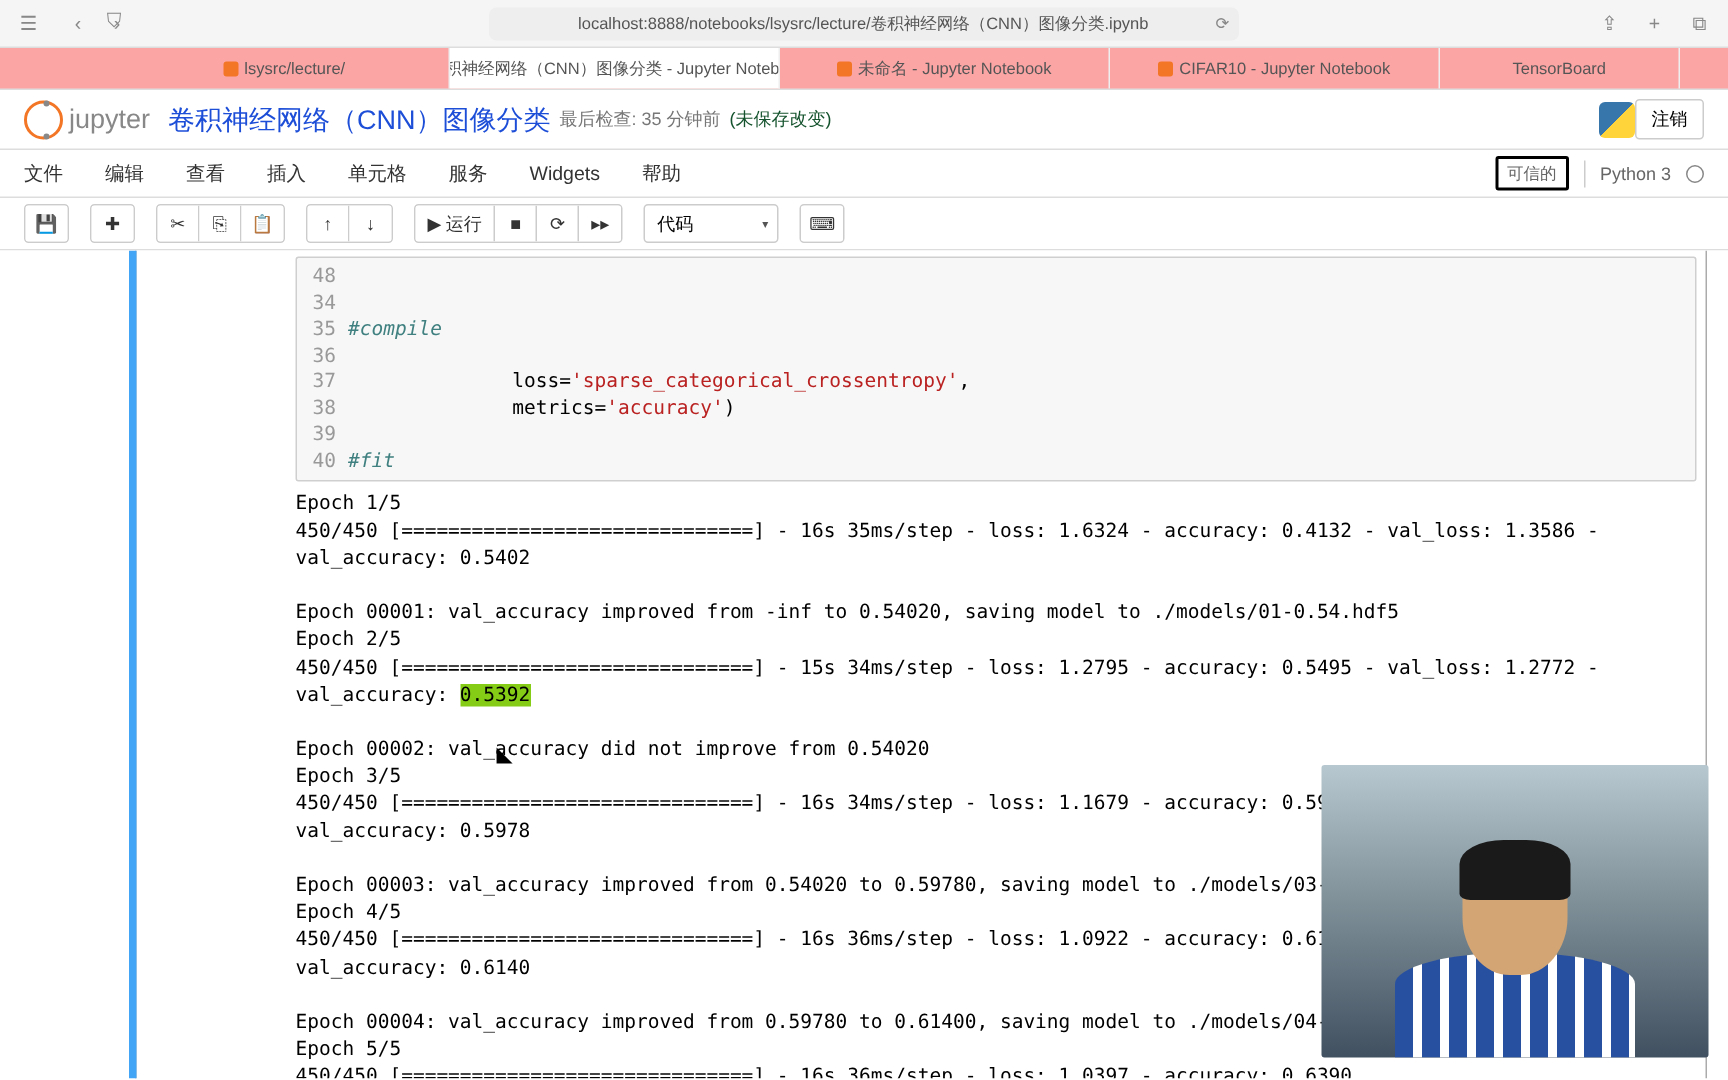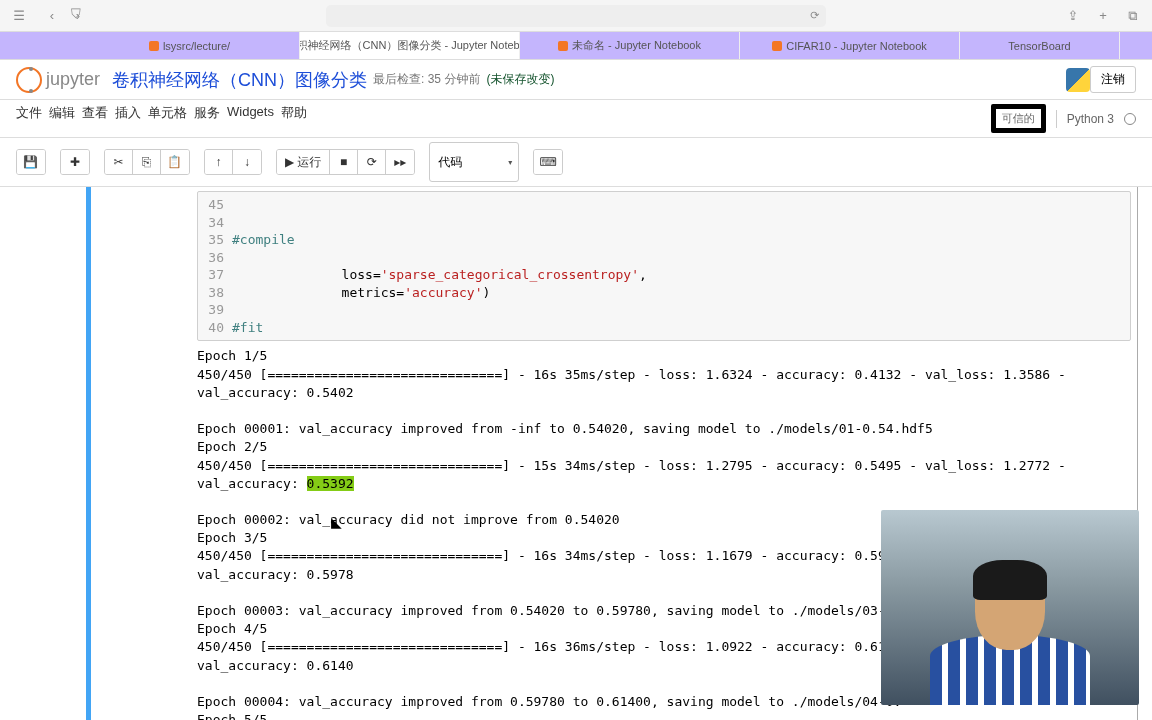--- a/index.html
+++ b/index.html
@@ -4,80 +4,81 @@
 <style>
 * { box-sizing: border-box; margin: 0; padding: 0; }
 body { font-family: -apple-system, "Helvetica Neue", Arial, sans-serif; font-size: 13px; background: #fff; overflow: hidden; }
 .browser-chrome { height: 32px; background: #f5f5f5; border-bottom: 1px solid #ddd; display: flex; align-items: center; padding: 0 10px; gap: 10px; }
 .bc-btn { width: 18px; height: 18px; display: flex; align-items: center; justify-content: center; color: #888; border-radius: 3px; }
 .bc-nav { display: flex; gap: 8px; margin-left: 5px; }
 .url-bar { flex: 1; margin: 0 20px; background: #eee; border-radius: 5px; height: 22px; display: flex; align-items: center; justify-content: center; color: #555; font-size: 11px; max-width: 500px; margin-left: auto; margin-right: auto; position: relative; }
 .url-refresh { position: absolute; right: 6px; color: #888; }
 .url-shield { position: absolute; left: -30px; color: #888; }
 .bc-right { display: flex; gap: 12px; margin-left: auto; }
-.browser-tabs { height: 28px; background: #c4b5fd; border-bottom: 1px solid #ddd; display: flex; align-items: stretch; padding-left: 80px; font-size: 11px; }
+.browser-tabs { height: 28px; background: #fca5a5; border-bottom: 1px solid #ddd; display: flex; align-items: stretch; padding-left: 80px; font-size: 11px; }
 .b-tab { width: 220px; display: flex; align-items: center; justify-content: center; border-right: 1px solid #eee; color: #555; gap: 4px; white-space: nowrap; overflow: hidden; }
 .b-tab.active { background: #fff; }
 .b-tab .ico { width: 10px; height: 10px; background: #f37626; border-radius: 2px; display: inline-block; }
 .header { display: flex; align-items: center; padding: 6px 16px; border-bottom: 1px solid #ddd; }
 .logo { display: flex; align-items: center; font-size: 18px; color: #888; gap: 4px; }
 .logo-circle { width: 26px; height: 26px; border: 2px solid #f37626; border-radius: 50%; position: relative; }
 .logo-circle::before, .logo-circle::after { content: ''; position: absolute; width: 4px; height: 4px; background: #888; border-radius: 50%; }
 .logo-circle::before { top: -2px; left: 11px; }
 .logo-circle::after { bottom: -2px; left: 11px; }
 .title { font-size: 18px; margin-left: 12px; color: #1d4ed8; }
 .save-status { font-size: 12px; color: #777; margin-left: 6px; }
 .autosave { color: #14532d; }
 .header-right { margin-left: auto; display: flex; align-items: center; }
 .py-logo { width: 24px; height: 24px; background: linear-gradient(135deg, #3776ab 50%, #ffd43b 50%); border-radius: 4px; }
 .logout { border: 1px solid #ccc; padding: 4px 10px; border-radius: 3px; font-size: 12px; background: #fff; }
-.menubar { display: flex; padding: 4px 16px; gap: 7px; font-size: 13px; color: #333; border-bottom: 1px solid #ddd; }
+.menubar { display: flex; padding: 4px 16px; gap: 28px; font-size: 13px; color: #333; border-bottom: 1px solid #ddd; align-items: center; }
 .menubar-right { margin-left: auto; display: flex; align-items: center; gap: 10px; font-size: 12px; color: #666; }
-.trusted { border: 5px solid #000000; padding: 2px 6px; border-radius: 2px; font-size: 11px; }
+.trusted { border: 2px solid #000000; padding: 2px 6px; border-radius: 2px; font-size: 11px; }
 .kernel-ind { width: 12px; height: 12px; border: 1px solid #888; border-radius: 50%; }
 .toolbar { display: flex; padding: 4px 16px; gap: 4px; border-bottom: 1px solid #ddd; align-items: center; }
 .tb-group { display: flex; border: 1px solid #ccc; border-radius: 3px; overflow: hidden; }
 .tb-btn { width: 28px; height: 24px; display: flex; align-items: center; justify-content: center; background: #fff; border-right: 1px solid #ccc; font-size: 12px; color: #333; }
 .tb-btn:last-child { border-right: none; }
 .tb-btn.run { width: auto; padding: 0 8px; gap: 3px; }
 .tb-sep { width: 6px; }
-.cell-type { height: 40px; border: 1px solid #ccc; border-radius: 3px; padding: 0 20px 0 8px; font-size: 12px; background: #fff; position: relative; min-width: 90px; display: flex; align-items: center; }
+.cell-type { height: 26px; border: 1px solid #ccc; border-radius: 3px; padding: 0 20px 0 8px; font-size: 12px; background: #fff; position: relative; min-width: 90px; display: flex; align-items: center; }
 .cell-type::after { content: '▾'; position: absolute; right: 6px; font-size: 8px; color: #555;}
 .content { height: calc(720px - 32px - 28px - 44px - 30px - 34px); overflow: hidden; background: #fff; padding: 0 14px 0 90px; position: relative; }
 .notebook { border: 1px solid #ababab; border-top: none; position: relative; }
 .cell { display: flex; position: relative; }
 .cell.code-running { border-left: 5px solid #42a5f5; margin-left: -5px;}
 .prompt { width: 100px; text-align: right; padding: 4px 8px; font-family: monospace; font-size: 13px; color: #303f9f; flex-shrink: 0; }
 .cell-body { flex: 1; padding: 4px 6px; }
 .code-area { background: #f7f7f7; border: 1px solid #cfcfcf; border-radius: 2px; padding: 4px 0; font-family: monospace; font-size: 13px; line-height: 1.35; }
 .code-line { display: flex; }
 .gutter { width: 34px; text-align: right; color: #999; padding-right: 8px; user-select: none; flex-shrink:0; }
 .src { white-space: pre; }
 .output { font-family: monospace; font-size: 13px; line-height: 1.4; white-space: pre-wrap; padding: 6px 0 6px 0; }
 .hl { background: #84cc16; }
-.k-num { color: #008000; } .k-str { color: #ba2121; } .k-com { color: #408080; }
+.k-num { color: #008000; } .k-str { color: #ba2121; } .k-com { color: #408080; font-style: italic; }
 .webcam { position: absolute; right: 13px; bottom: 15px; width: 258px; height: 195px; background: linear-gradient(180deg,#b8c8d0 0%, #8898a0 40%, #405060 100%); border-radius: 2px; overflow: hidden; }
 .person { position: absolute; bottom: 0; left: 50%; transform: translateX(-50%); width: 150px; height: 150px; }
 .head { width: 70px; height: 85px; background: #d4a574; border-radius: 40% 40% 45% 45%; position: absolute; top: 10px; left: 40px; }
 .hair { width: 74px; height: 40px; background: #1a1a1a; border-radius: 40% 40% 10% 10%; position: absolute; top: 5px; left: 38px; }
 .shirt { width: 160px; height: 70px; background: repeating-linear-gradient(90deg, #2850a0 0 12px, #fff 12px 18px); position: absolute; bottom: 0; left: -5px; border-radius: 50% 50% 0 0 / 30% 30% 0 0; }
 .cursor { position: absolute; font-size: 14px; color: #000; pointer-events: none; }
 </style>
 </head>
 <body>
 
 <div class="browser-chrome">
   <span class="bc-btn">☰</span>
   <div class="bc-nav">
     <span class="bc-btn">‹</span>
     <span class="bc-btn">›</span>
   </div>
   <div style="flex:1; display:flex; justify-content:center; position:relative;">
     <span class="bc-btn url-shield">⛉</span>
     <div class="url-bar">
+      <span>localhost:8888/notebooks/lsysrc/lecture/卷积神经网络（CNN）图像分类.ipynb</span>
       <span class="url-refresh">⟳</span>
     </div>
   </div>
   <div class="bc-right">
     <span class="bc-btn">⇪</span>
     <span class="bc-btn">+</span>
     <span class="bc-btn">⧉</span>
   </div>
 </div>
 
@@ -171,21 +172,21 @@
 </div>
 
 <div class="content">
   <div class="notebook">
 
     <div class="cell code-running">
       <div class="prompt"></div>
       <div class="cell-body">
         <div class="code-area" id="code-area">
             <div class="code-line">
-              <span class="gutter">45</span>
+              <span class="gutter">48</span>
             </div>
             <div class="code-line">
               <span class="gutter">34</span>
               <span class="src"></span>
             </div>
             <div class="code-line">
               <span class="gutter">35</span>
               <span class="src"><span class="k-com">#compile</span></span>
             </div>
             <div class="code-line">

